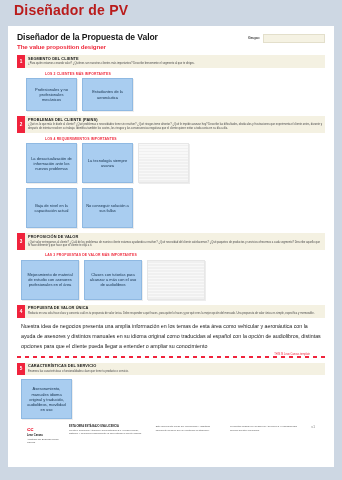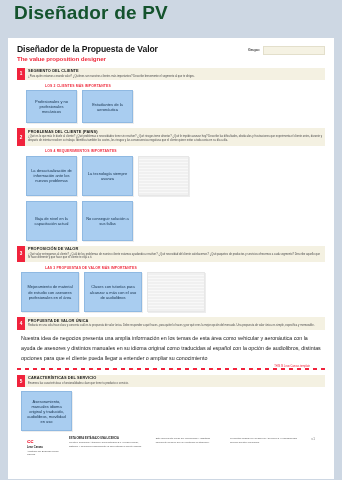--- a/index.html
+++ b/index.html
@@ -4,27 +4,27 @@
 <title>Diseñador de PV</title>
 <style>
   html,body{margin:0;padding:0;}
   body{
     width:342px;height:480px;overflow:hidden;
     background:#cdd7e3;
     font-family:"Liberation Sans", sans-serif;
     -webkit-font-smoothing:antialiased;
   }
   .page-title{
-    font-size:19px;font-weight:bold;color:#14532d;
+    font-size:14px;font-weight:bold;color:#b91c1c;
     padding:3px 0 4px 14px;letter-spacing:.2px;line-height:1.05;
   }
   .doc{
     position:relative;
     background:#ffffff;
-    margin:11px 8px;
+    margin:4px 8px;
     height:441px;
     box-sizing:border-box;
     padding:7px 9px 0 9px;
     overflow:hidden;
   }
   .doc-head{display:flex;align-items:flex-start;justify-content:space-between;}
   .doc-title{
     font-size:8.6px;font-weight:bold;color:#171717;letter-spacing:-.1px;
     line-height:1.15;
   }

